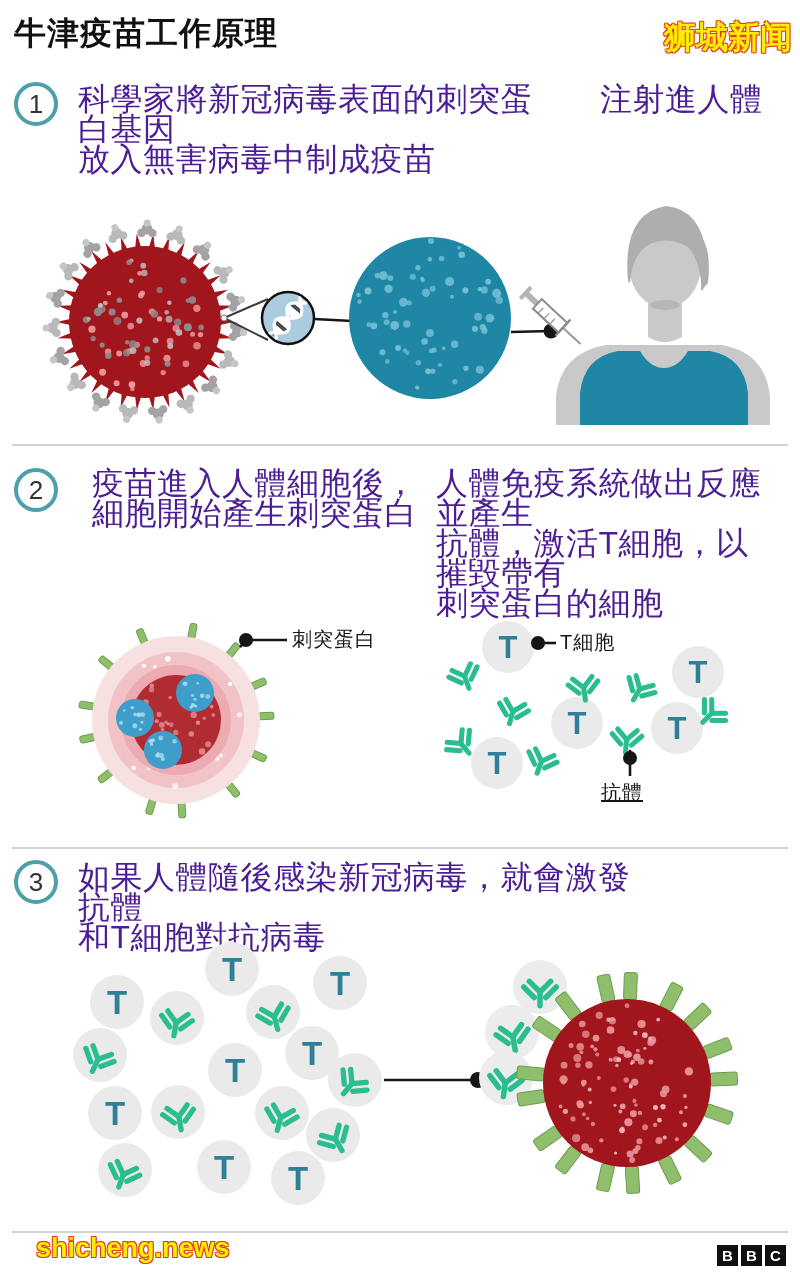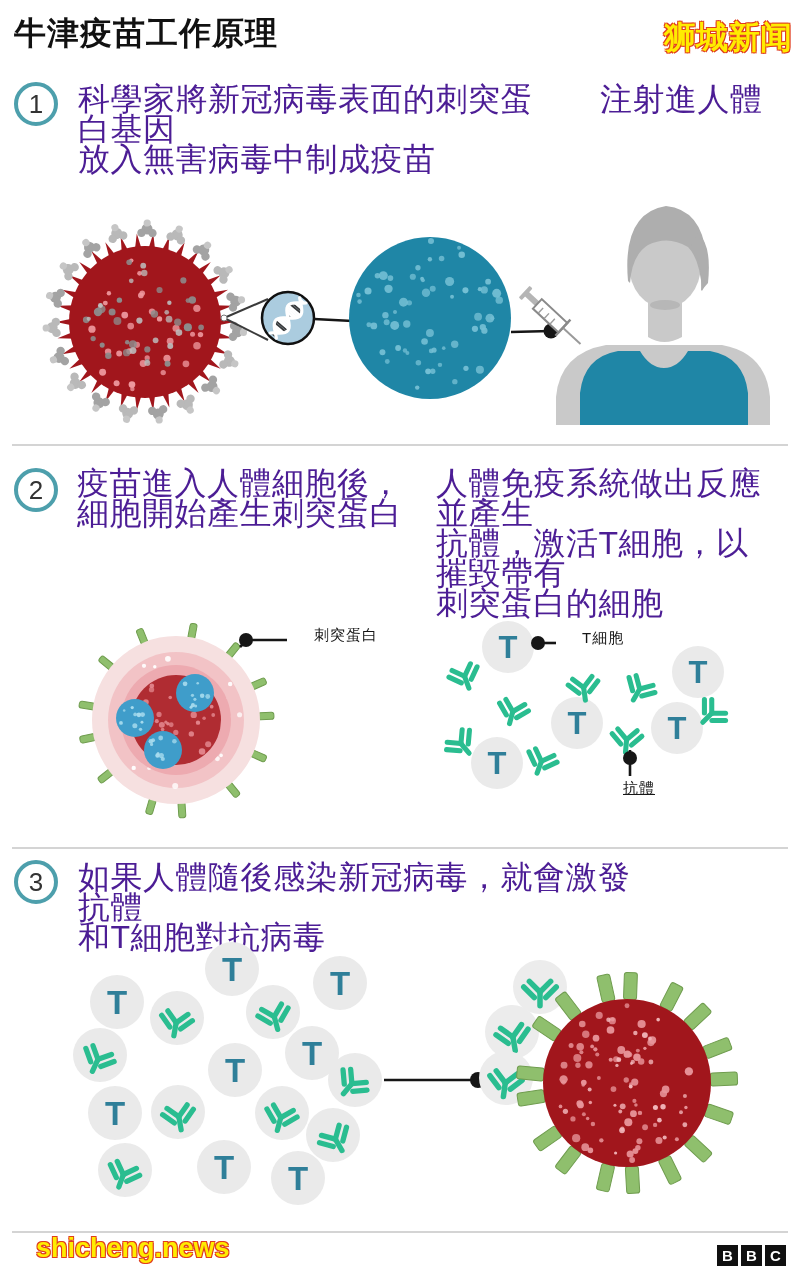--- a/index.html
+++ b/index.html
@@ -22,21 +22,21 @@
     width:44px;height:44px;border-radius:50%;border:4px solid #4d9fac;background:#fff;
     display:flex;align-items:center;justify-content:center;
     font-size:26px;color:#333;box-sizing:border-box;left:14px;
   }
   .step-text{
     font-size:32px;line-height:30px;color:#4c1d95;white-space:pre-line;letter-spacing:0.5px;
   }
   .divider{left:12px;width:776px;height:2px;background:#d4d4d4;}
   .svg-layer{left:0;display:block;}
   .illu-label{
-    font-size:15px;color:#161616;white-space:nowrap;letter-spacing:1px;margin-left:22px;
+    font-size:20px;color:#161616;white-space:nowrap;letter-spacing:1px;
   }
   .source-text{left:14px;top:1292px;font-size:21px;color:#8f8f8f;letter-spacing:1px;}
   .bbc{right:14px;top:1245px;display:flex;gap:3px;}
   .bbc .sq{
     width:21px;height:21px;background:#101010;color:#fff;font-weight:700;font-size:15px;
     display:flex;align-items:center;justify-content:center;
   }
 </style>
 </head>
 <body>
@@ -439,21 +439,21 @@
       <path d="M628,96 Q622,28 666,21 Q706,25 707,82 Q708,96 702,106 Q700,74 688,62 Q668,50 648,60 Q632,70 630,98 Z" fill="#aeaeae"></path>
       <path d="M698,48 Q712,60 708,98 L701,106 Q703,76 691,60 Z" fill="#aeaeae"></path>
       <ellipse cx="665" cy="120" rx="15" ry="5" fill="#b7b7b7"></ellipse>
     </g>
   </svg>
 <div class="abs divider" style="top:444px;"></div>
 
 <div class="abs badge" style="top:468px;">
     <span>2</span>
   </div>
-<div class="abs step-text" style="left:62px;top:468px;width:340px;text-align:right;">疫苗進入人體細胞後，
+<div class="abs step-text" style="left:92px;top:468px;width:340px;">疫苗進入人體細胞後，
 細胞開始產生刺突蛋白</div>
 <div class="abs step-text" style="left:436px;top:468px;width:340px;">人體免疫系統做出反應並產生
 抗體，激活T細胞，以摧毀帶有
 刺突蛋白的細胞</div>
 <svg class="abs svg-layer" id="illu2" style="top:600px;" width="800" height="235">
     <g>
       <g transform="translate(265.9130208128098,116.04415769838734) rotate(87.48082098085433)">
         <rect x="-3.5" y="-8" width="7" height="16" rx="2.5" fill="#8fbf6d" stroke="#6f9c4e" stroke-width="1"></rect>
       </g>
       <g transform="translate(258.4750703977086,156.02586241706103) rotate(113.59614397846879)">

